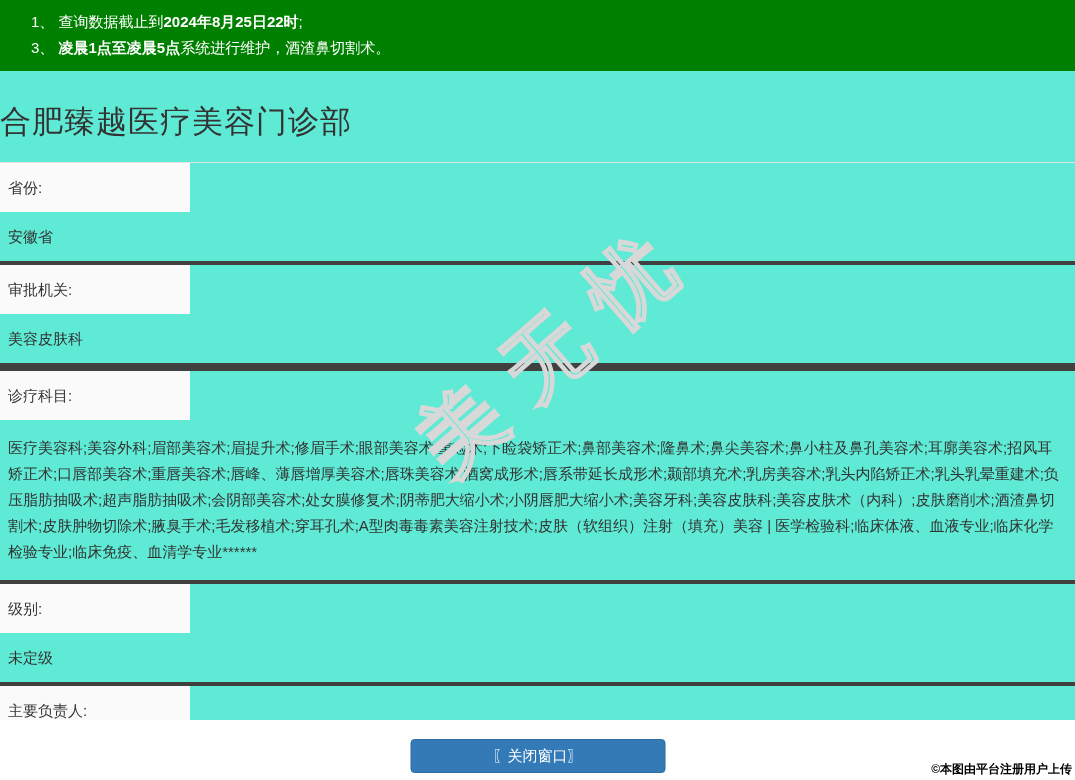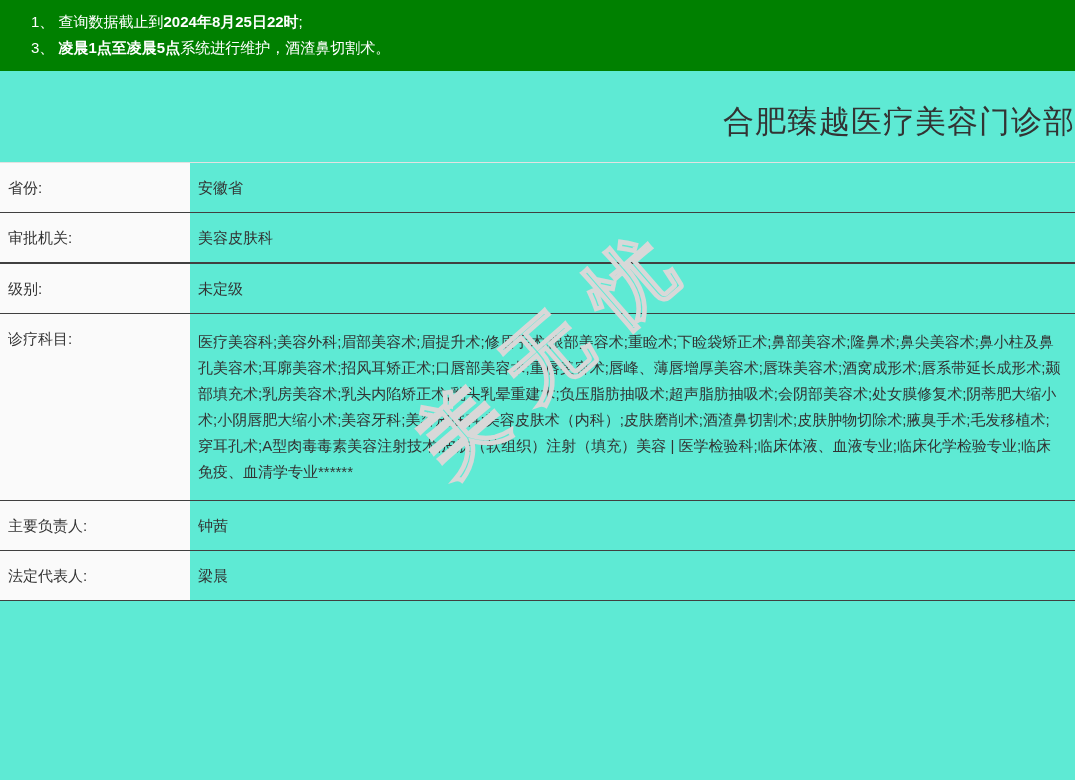--- a/index.html
+++ b/index.html
@@ -10,26 +10,26 @@
   }
   
   .notice {
     background:#008000; color:#fff; padding:9px 20px 10px 31px;
     font-size:15px;
   }
   .notice-line { line-height:26px; white-space:nowrap; }
   .notice-line b { font-weight:bold; }
   
   .title {
-    text-align:right; font-size:31px; line-height:37px; color:#333;
+    text-align:left; font-size:31px; line-height:37px; color:#333;
     padding-top:32px; font-weight:500; letter-spacing:1px;
   }
   
   .table { margin-top:22px; border-top:1px solid #e2e2e2; position:relative; z-index:1; }
-  .row { display:flex; border-bottom:1px solid #404040; font-size:15px; }
+  .row { display:flex; border-bottom:4px solid #404040; font-size:15px;flex-direction:column; }
   .row-label {
     width:190px; flex-shrink:0; background:#fafafa;
     padding:15px 8px 15px 8px; box-sizing:border-box; line-height:19px;
   }
   .row-value { flex:1; padding:15px 14px 15px 8px; line-height:19px; }
   .row-value.multiline { line-height:26px; }
   
   .watermark {
     position:absolute; left:431px; top:402px; z-index:5;
     transform:rotate(-41deg); transform-origin:left center;
@@ -71,33 +71,37 @@
       <div class="row-label">省份:</div>
       <div class="row-value">安徽省</div>
     </div>
     <div class="row">
       <div class="row-label">审批机关:</div>
       <div class="row-value">美容皮肤科</div>
     </div>
     <div class="row">
     </div>
     <div class="row">
+      <div class="row-label">诊疗科目:</div>
+      <div class="row-value multiline">医疗美容科;美容外科;眉部美容术;眉提升术;修眉手术;眼部美容术;重睑术;下睑袋矫正术;鼻部美容术;隆鼻术;鼻尖美容术;鼻小柱及鼻孔美容术;耳廓美容术;招风耳矫正术;口唇部美容术;重唇美容术;唇峰、薄唇增厚美容术;唇珠美容术;酒窝成形术;唇系带延长成形术;颞部填充术;乳房美容术;乳头内陷矫正术;乳头乳晕重建术;负压脂肪抽吸术;超声脂肪抽吸术;会阴部美容术;处女膜修复术;阴蒂肥大缩小术;小阴唇肥大缩小术;美容牙科;美容皮肤科;美容皮肤术（内科）;皮肤磨削术;酒渣鼻切割术;皮肤肿物切除术;腋臭手术;毛发移植术;穿耳孔术;A型肉毒毒素美容注射技术;皮肤（软组织）注射（填充）美容 | 医学检验科;临床体液、血液专业;临床化学检验专业;临床免疫、血清学专业******</div>
+    </div>
+    <div class="row">
       <div class="row-label">级别:</div>
       <div class="row-value">未定级</div>
-    </div>
-    <div class="row">
-      <div class="row-label">诊疗科目:</div>
-      <div class="row-value multiline">医疗美容科;美容外科;眉部美容术;眉提升术;修眉手术;眼部美容术;重睑术;下睑袋矫正术;鼻部美容术;隆鼻术;鼻尖美容术;鼻小柱及鼻孔美容术;耳廓美容术;招风耳矫正术;口唇部美容术;重唇美容术;唇峰、薄唇增厚美容术;唇珠美容术;酒窝成形术;唇系带延长成形术;颞部填充术;乳房美容术;乳头内陷矫正术;乳头乳晕重建术;负压脂肪抽吸术;超声脂肪抽吸术;会阴部美容术;处女膜修复术;阴蒂肥大缩小术;小阴唇肥大缩小术;美容牙科;美容皮肤科;美容皮肤术（内科）;皮肤磨削术;酒渣鼻切割术;皮肤肿物切除术;腋臭手术;毛发移植术;穿耳孔术;A型肉毒毒素美容注射技术;皮肤（软组织）注射（填充）美容 | 医学检验科;临床体液、血液专业;临床化学检验专业;临床免疫、血清学专业******</div>
     </div>
     <div class="row">
       <div class="row-label">主要负责人:</div>
       <div class="row-value">钟茜</div>
     </div>
     <div class="row">
       <div class="row-label">法定代表人:</div>
       <div class="row-value">梁晨</div>
     </div>
   </div>
 
   <div class="watermark">美无忧</div>
 
+  <div class="footer">
+    <button class="close-btn">〖关闭窗口〗</button>
+    <div class="credit">©本图由平台注册用户上传</div>
+  </div>
 
 </div>
 
 </body></html>

